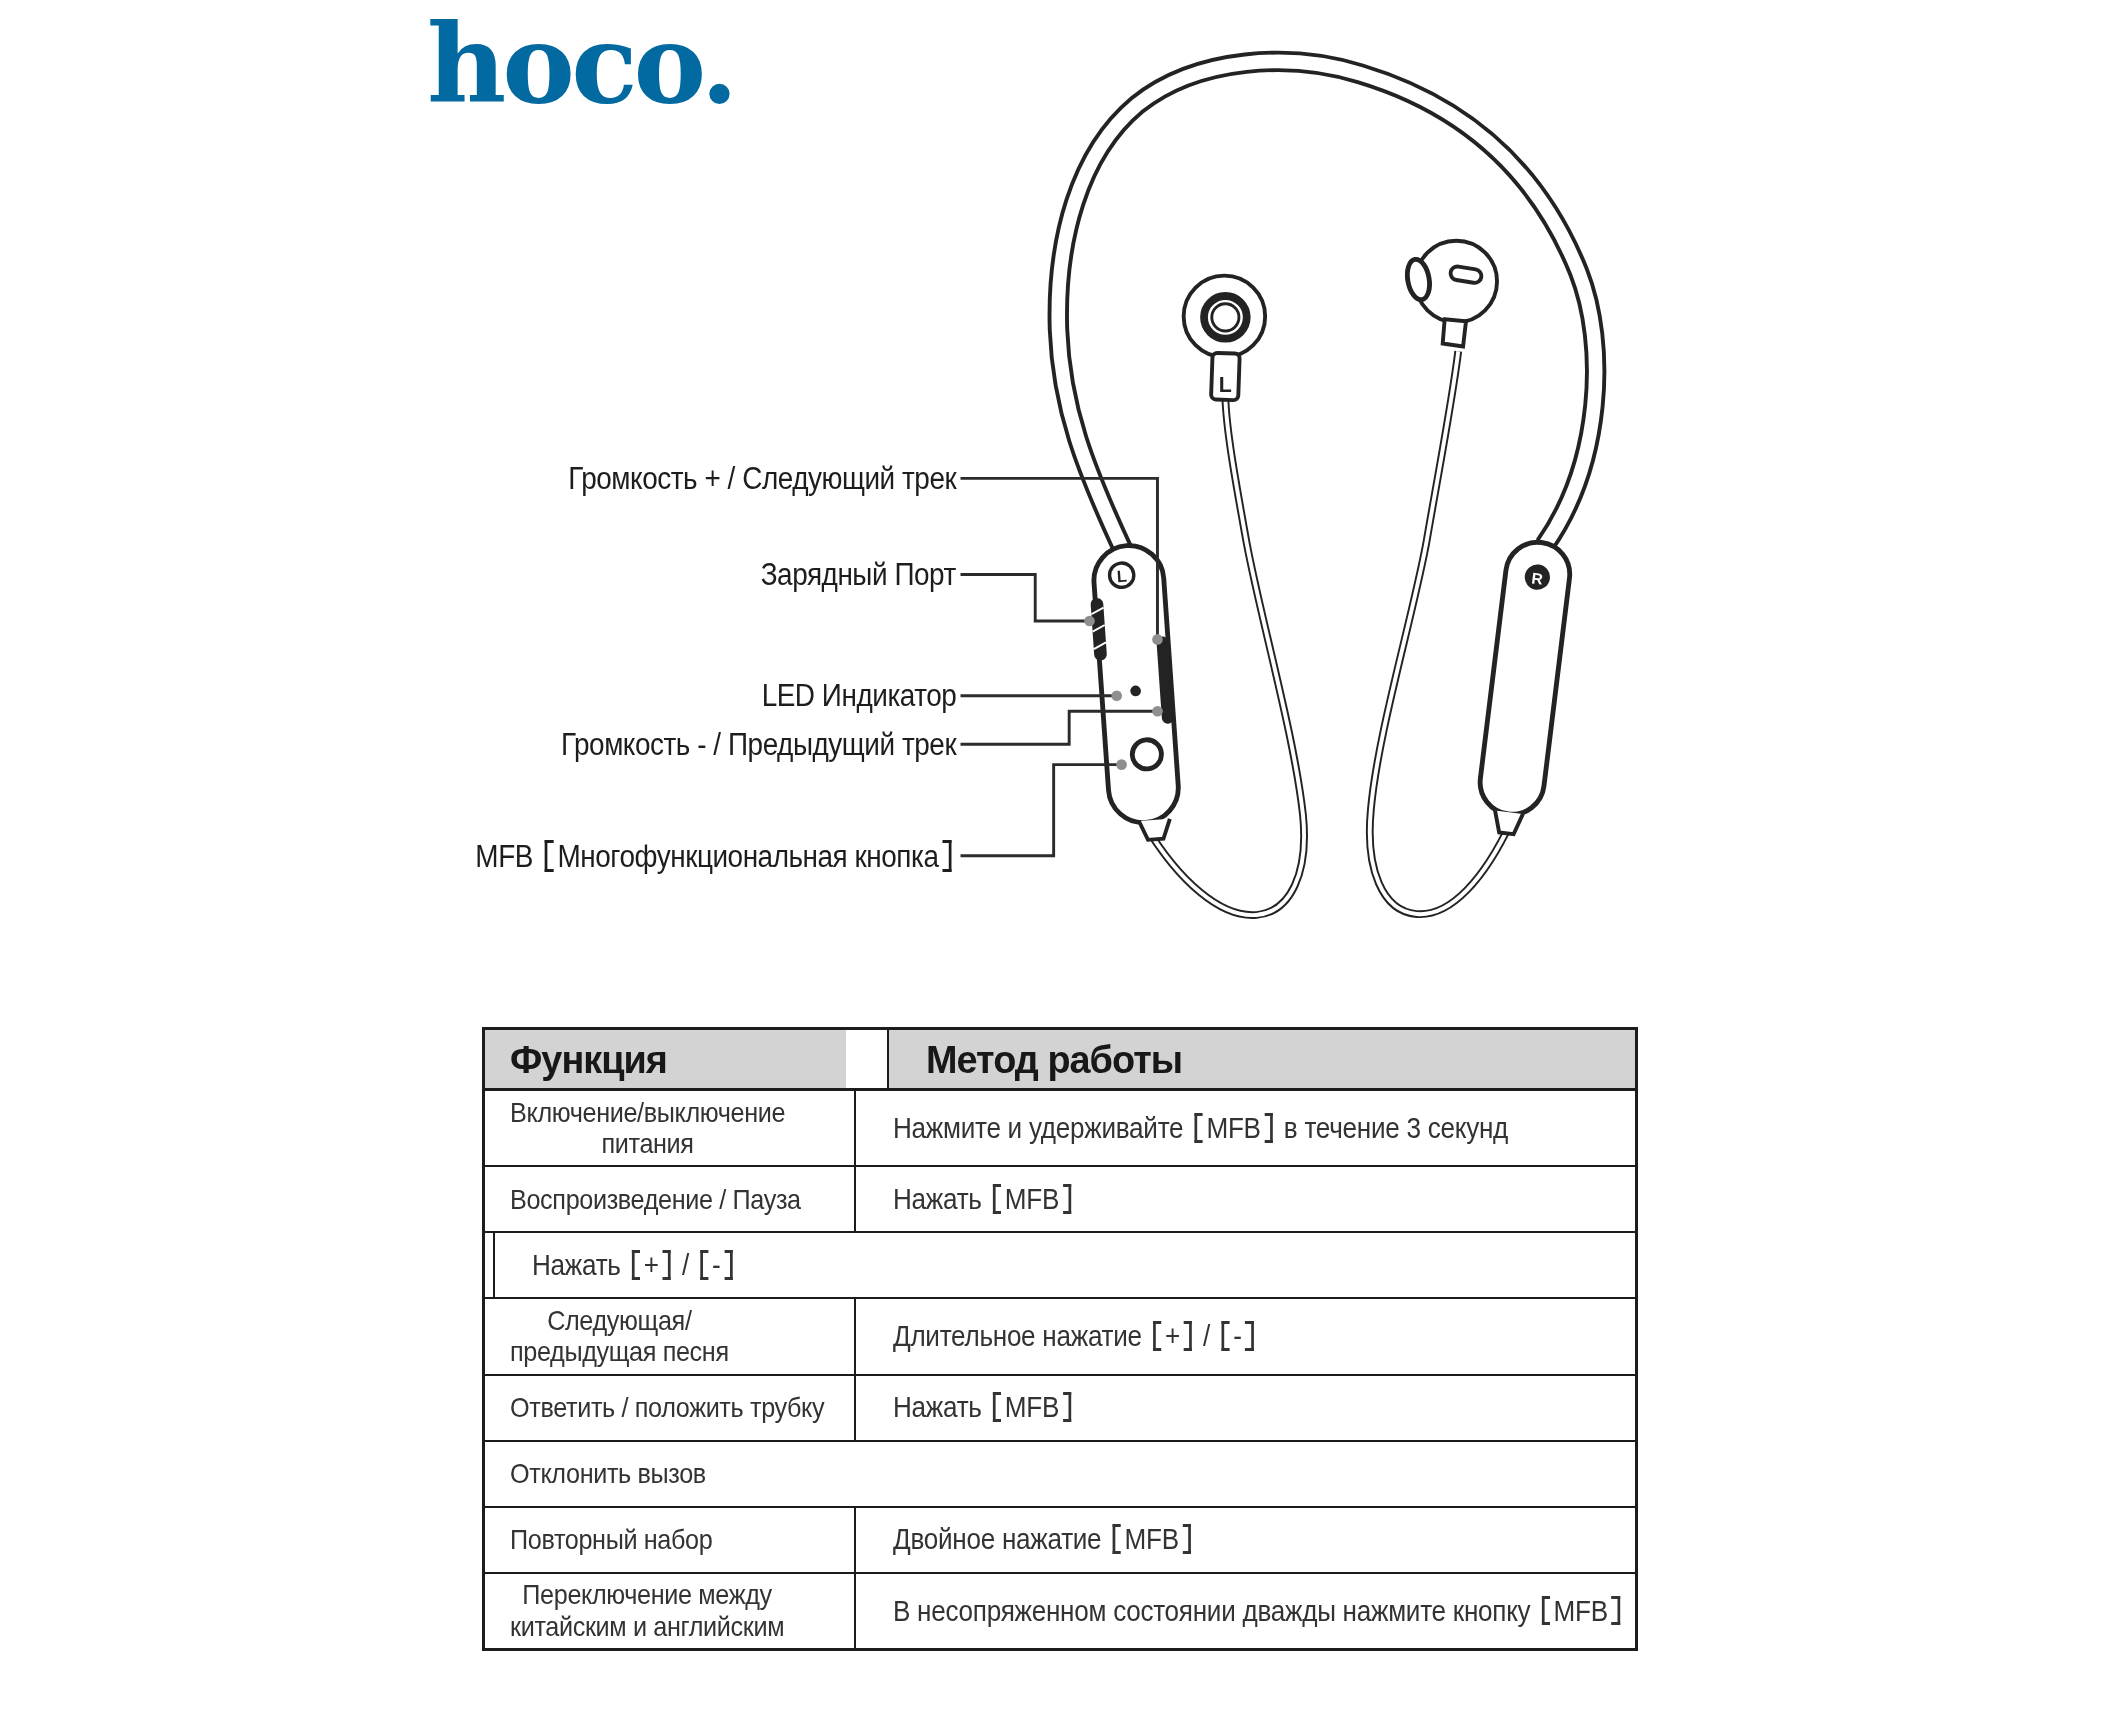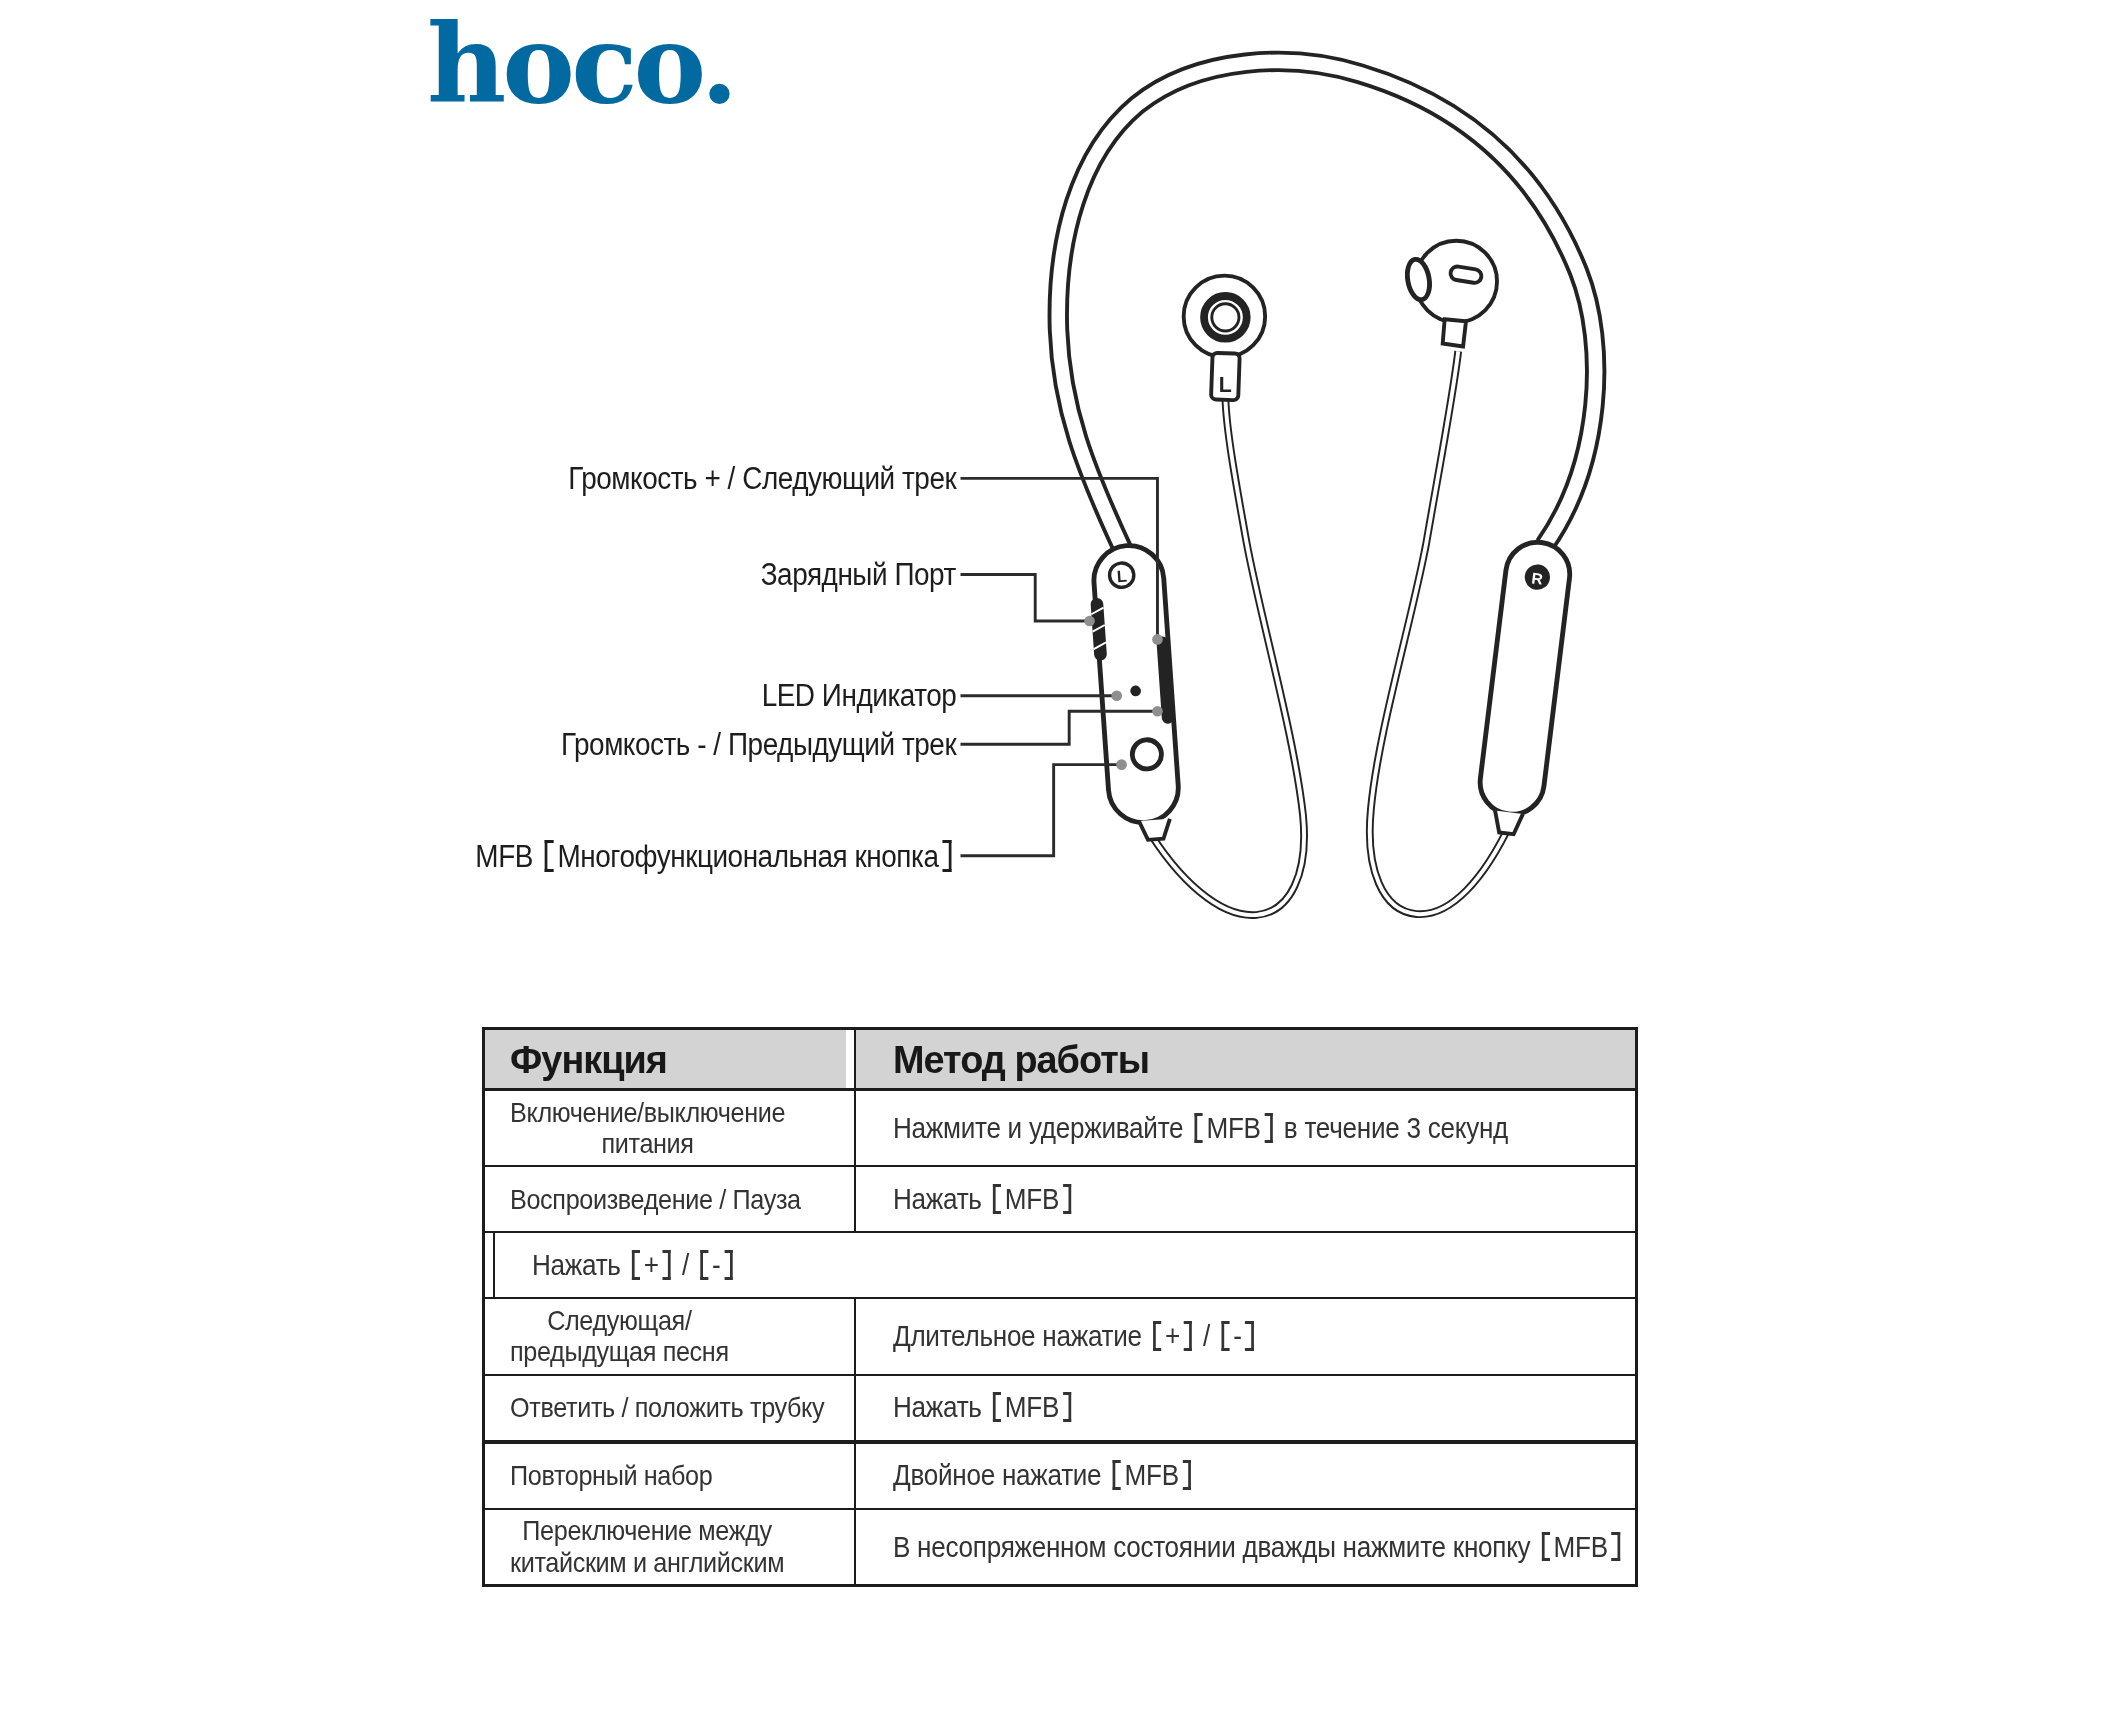--- a/index.html
+++ b/index.html
@@ -29,21 +29,21 @@
   .glyph-bracket::before{content:'';position:absolute;top:0;bottom:0;width:.32em;
     border:.115em solid currentColor;box-sizing:border-box;}
   .glyph-bracket.lb::before{left:0;border-right:0;}
   .glyph-bracket.rb::before{right:0;border-left:0;}
   
   .func-table{
     position:absolute;left:482px;top:1027px;width:1156px;
     border:3.9px solid #1c1c1c;background:#fff;box-sizing:border-box;
   }
   .tr{display:grid;grid-template-columns:361px 1fr;border-top:2.9px solid #1c1c1c;}
-  .tr.head{border-top:none;}
+  .tr.head{border-top:none;gap:33px;}
   .tr.first-body{border-top:3.9px solid #1c1c1c;}
   .td{display:flex;align-items:center;box-sizing:border-box;}
   .td.col2{border-left:2.9px solid #1c1c1c;margin-left:8px;}
   .tr.head .td{background:#d3d3d3;min-height:58px;}
   .tr.head .cell-text{
     font-size:39px;font-weight:bold;color:#181818;letter-spacing:-1px;
     white-space:pre;transform:scaleX(0.97);transform-origin:left center;line-height:1;
   }
   .td.col1{padding:5.8px 3.9px 5.8px 25px;}
   .td.col2{padding:5.8px 9.7px 5.8px 37px;}
@@ -185,20 +185,23 @@
   </div>
   <div class="tr body">
     <div class="td col1">
         <span class="cell-text">Ответить / положить трубку</span>
       </div>
     <div class="td col2">
         <span class="cell-text">Нажать <span class="glyph-bracket lb"></span>MFB<span class="glyph-bracket rb"></span></span>
       </div>
   </div>
   <div class="tr body">
+    <div class="td col1">
+        <span class="cell-text">Отклонить вызов</span>
+      </div>
   </div>
   <div class="tr body">
     <div class="td col1">
         <span class="cell-text">Повторный набор</span>
       </div>
     <div class="td col2">
         <span class="cell-text">Двойное нажатие <span class="glyph-bracket lb"></span>MFB<span class="glyph-bracket rb"></span></span>
       </div>
   </div>
   <div class="tr body">

